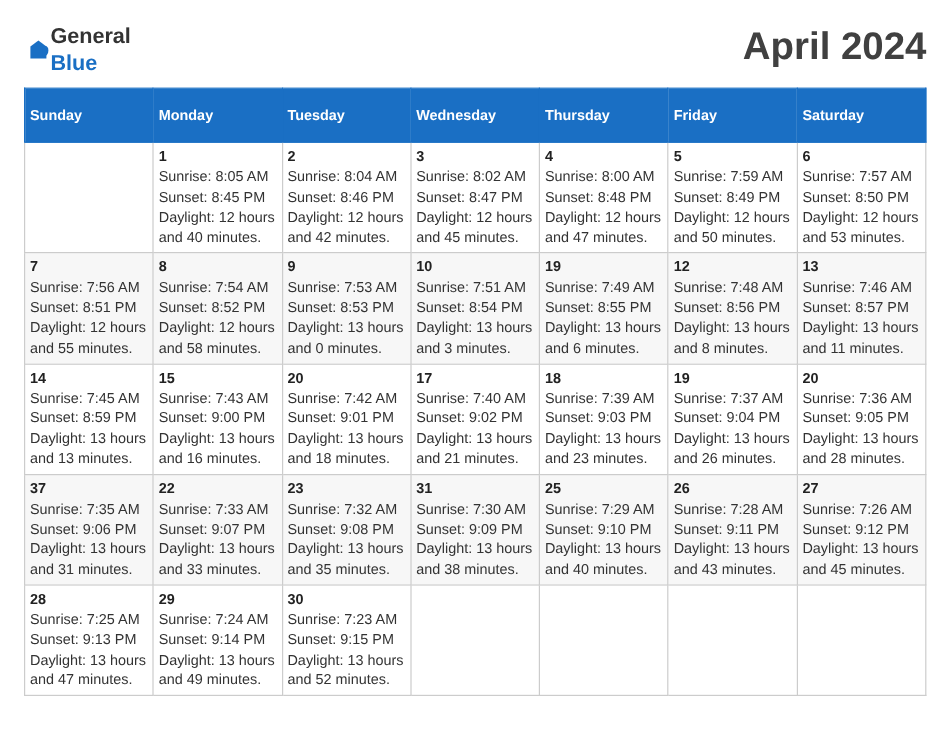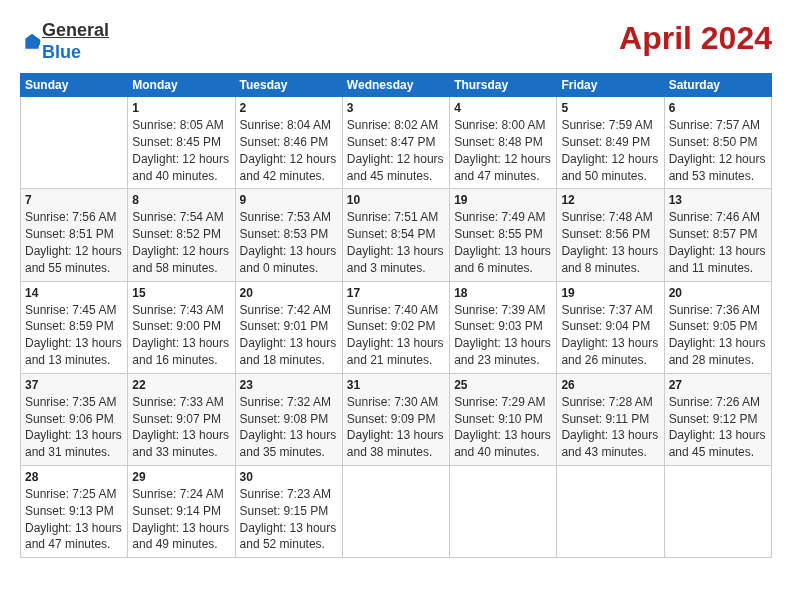--- a/index.html
+++ b/index.html
@@ -18,48 +18,48 @@
     }
     .logo {
       display: flex;
       align-items: center;
     }
     .logo-text {
       font-size: 18px;
       font-weight: bold;
       line-height: 1.2;
     }
-    .logo-general { color: #333; text-decoration: underline; }
+    .logo-general { color: #333; }
     .logo-blue { color: #1a6fc4; }
     .logo-icon {
       width: 20px;
       height: 20px;
       margin-left: 2px;
     }
     .title-block {
       text-align: right;
     }
     .month-title {
       font-size: 32px;
       font-weight: bold;
-      color: #b91c1c;
+      color: #404040;
     }
     .location {
       font-size: 14px;
       color: #555;
     }
     .calendar {
       width: 100%;
       border-collapse: collapse;
       font-size: 11px;
     }
     .calendar thead th {
       background: #1a6fc4;
       color: #fff;
-      padding: 4px 4px;
+      padding: 15px 4px;
       text-align: left;
       font-size: 12px;
       border: 1px solid #1a6fc4;
     }
     .calendar tbody td {
       border: 1px solid #ccc;
       vertical-align: top;
       padding: 4px;
       width: 107px;
       min-height: 80px;

